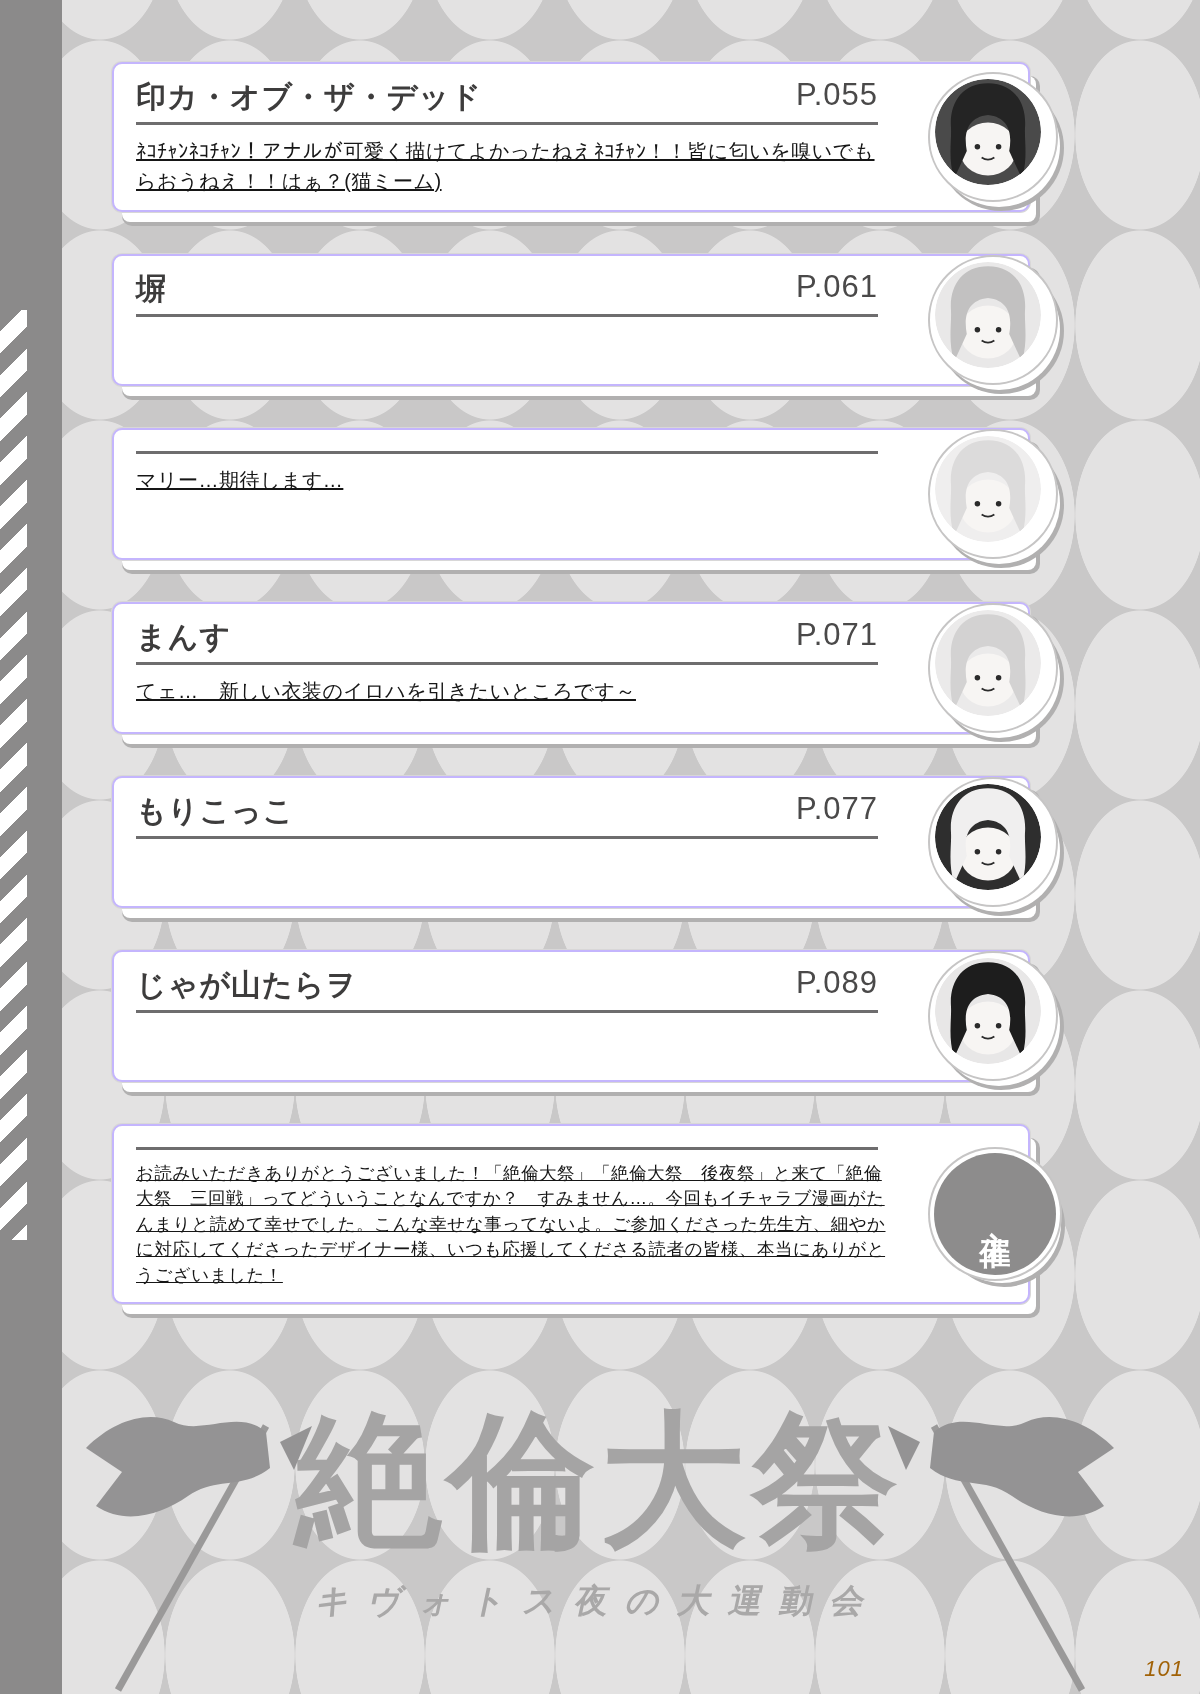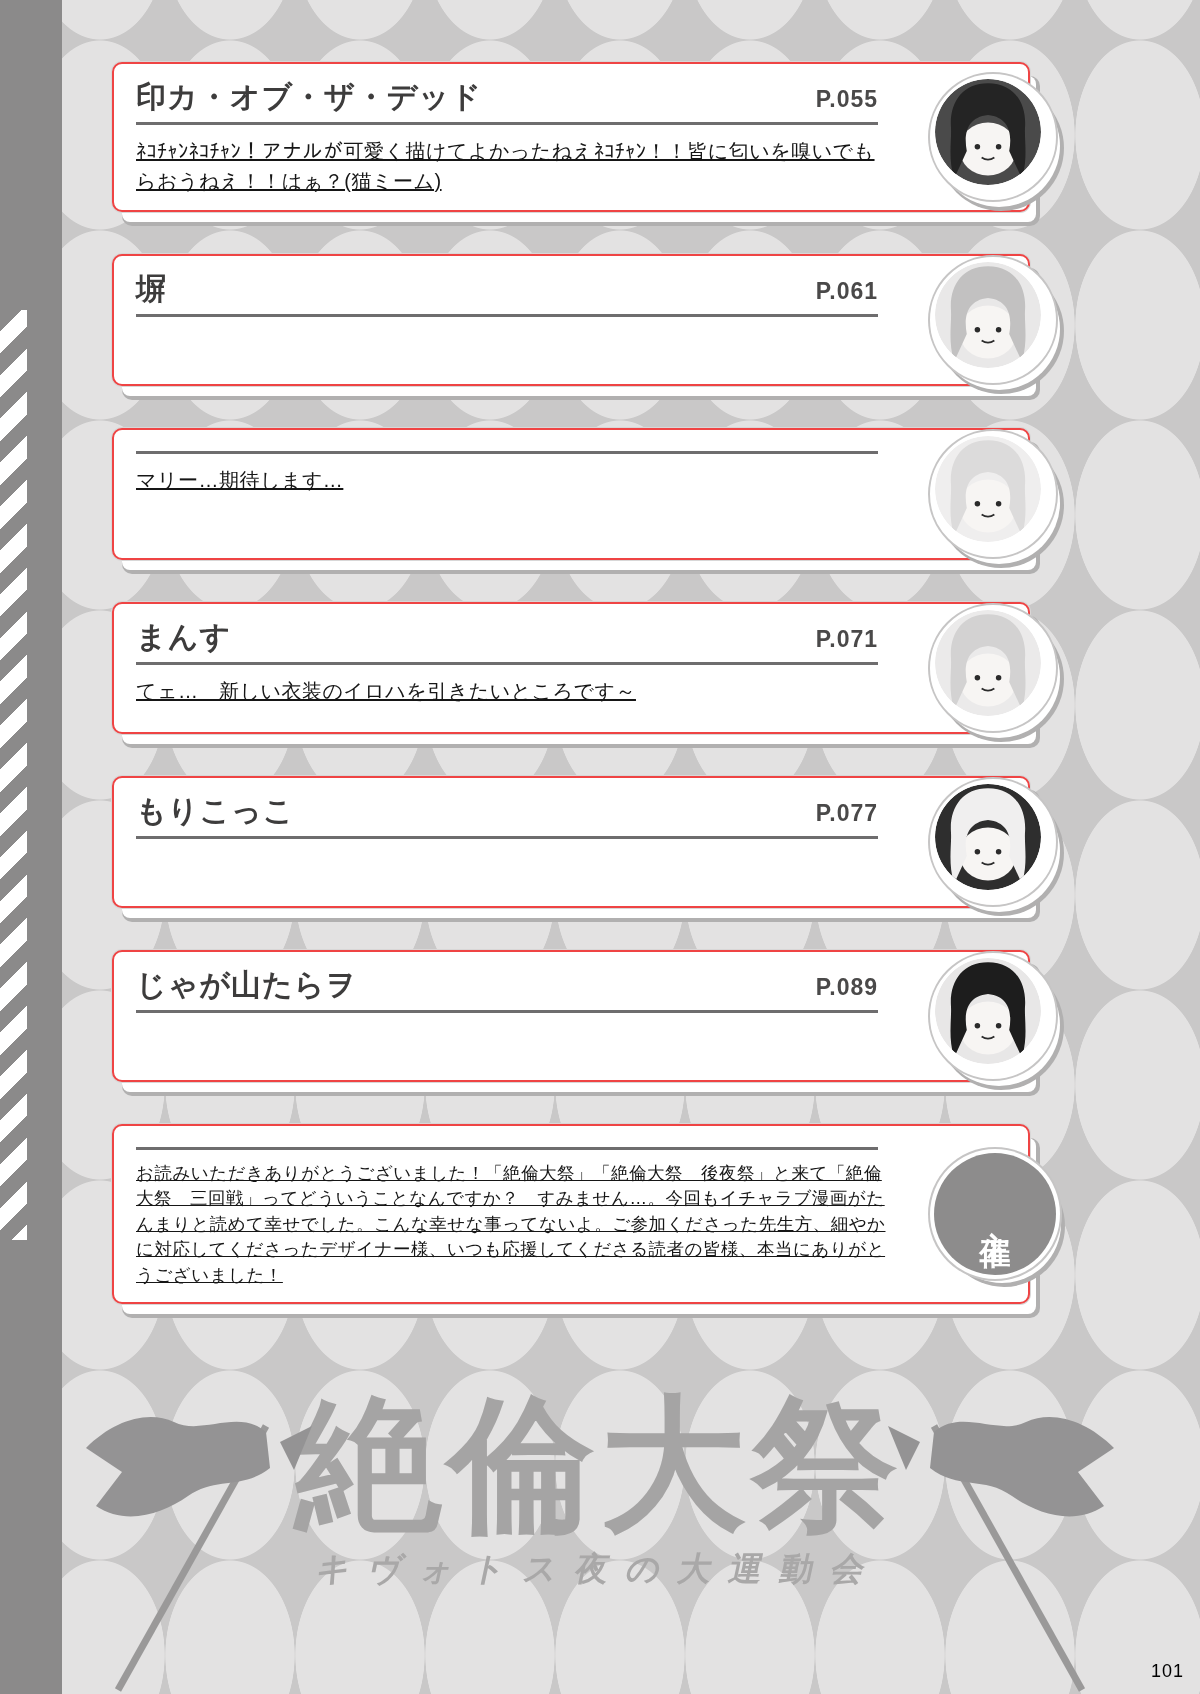--- a/index.html
+++ b/index.html
@@ -21,27 +21,27 @@
   }
   .left-bar{position:absolute;left:0;top:0;width:62px;height:1694px;background:#8b8a8a;}
   .left-bar .stripes{
     position:absolute;left:0;top:310px;width:27px;height:930px;
     background:repeating-linear-gradient(135deg,transparent 0 15px,#ffffff 15px 31px);
   }
 
   .cards{position:absolute;left:112px;top:62px;width:918px;}
   .card{
     position:relative;box-sizing:border-box;
-    background:#ffffff;border:2px solid #ef4444;border-radius:10px;
+    background:#ffffff;border:2px solid #c4b5fd;border-radius:10px;
     padding:12px 150px 14px 22px;margin-bottom:42px;min-height:132px;
     box-shadow:0 0 0 1px #d8d7d7, 8px 12px 0 -2px #ffffff, 10px 14px 0 0 #b1b0b0;
   }
   .card-head{display:flex;justify-content:space-between;align-items:flex-end;}
   .artist-name{margin:4px 0 0;font-size:30px;font-weight:bold;color:#3d3c3c;letter-spacing:1px;line-height:1.1;}
-  .page-ref{font-size:23px;font-weight:bold;color:#4a4949;letter-spacing:1px;margin-left:45px;}
+  .page-ref{font-size:31px;font-weight:normal;color:#4a4949;letter-spacing:1px;margin-left:45px;}
   .rule{border:none;border-top:3px solid #6e6d6e;margin:9px 0 11px;}
   .comment{margin:0;font-size:20px;line-height:1.5;color:#161616;letter-spacing:.5px;text-decoration:underline;}
   .comment.dense{font-size:17.5px;line-height:1.45;margin-right:-18px;}
 
   .avatar{
     position:absolute;right:-28px;top:50%;transform:translateY(-50%);
     width:116px;height:116px;border-radius:50%;
     background:#fff;border:5px solid #fff;
     box-shadow:0 0 0 2px #c6c5c5, 6px 9px 0 -2px #ffffff, 8px 11px 0 0 #b1b0b0;
   }
@@ -50,27 +50,27 @@
     position:absolute;right:-28px;top:50%;transform:translateY(-50%);
     width:122px;height:122px;border-radius:50%;background:#8d8c8c;
     display:flex;align-items:center;justify-content:center;
     box-shadow:0 0 0 4px #ffffff, 0 0 0 6px #c6c5c5, 7px 10px 0 -2px #ffffff, 9px 12px 0 0 #b1b0b0;
   }
   .badge span{
     writing-mode:vertical-rl;color:#ffffff;font-size:31px;font-weight:bold;letter-spacing:8px;line-height:1;
   }
 
   .logo{position:absolute;left:0;right:0;top:1388px;text-align:center;}
-  .logo-title{margin:0;font-size:146px;line-height:1.05;font-weight:900;color:#a5a4a4;letter-spacing:6px;}
+  .logo-title{margin:16px;font-size:146px;line-height:1.05;font-weight:900;color:#a5a4a4;letter-spacing:6px;}
   .logo-subtitle{margin:6px 0 0;font-size:33px;font-weight:bold;color:#a9a8a8;letter-spacing:18px;transform:skewX(-12deg);display:inline-block;}
   .flag{position:absolute;top:1398px;width:250px;height:296px;}
   .flag.left{left:70px;}
   .flag.right{right:70px;transform:scaleX(-1);}
 
-  .pageno{position:absolute;right:16px;bottom:12px;font-size:18px;color:#000000;letter-spacing:1px;}
+  .pageno{position:absolute;right:16px;bottom:12px;font-size:22px;color:#a16207;letter-spacing:1px;font-style:italic;}
 </style>
 </head>
 <body>
 
 <div class="page-bg"></div>
 
 <div class="left-bar">
   <div class="stripes"></div>
 </div>
 

